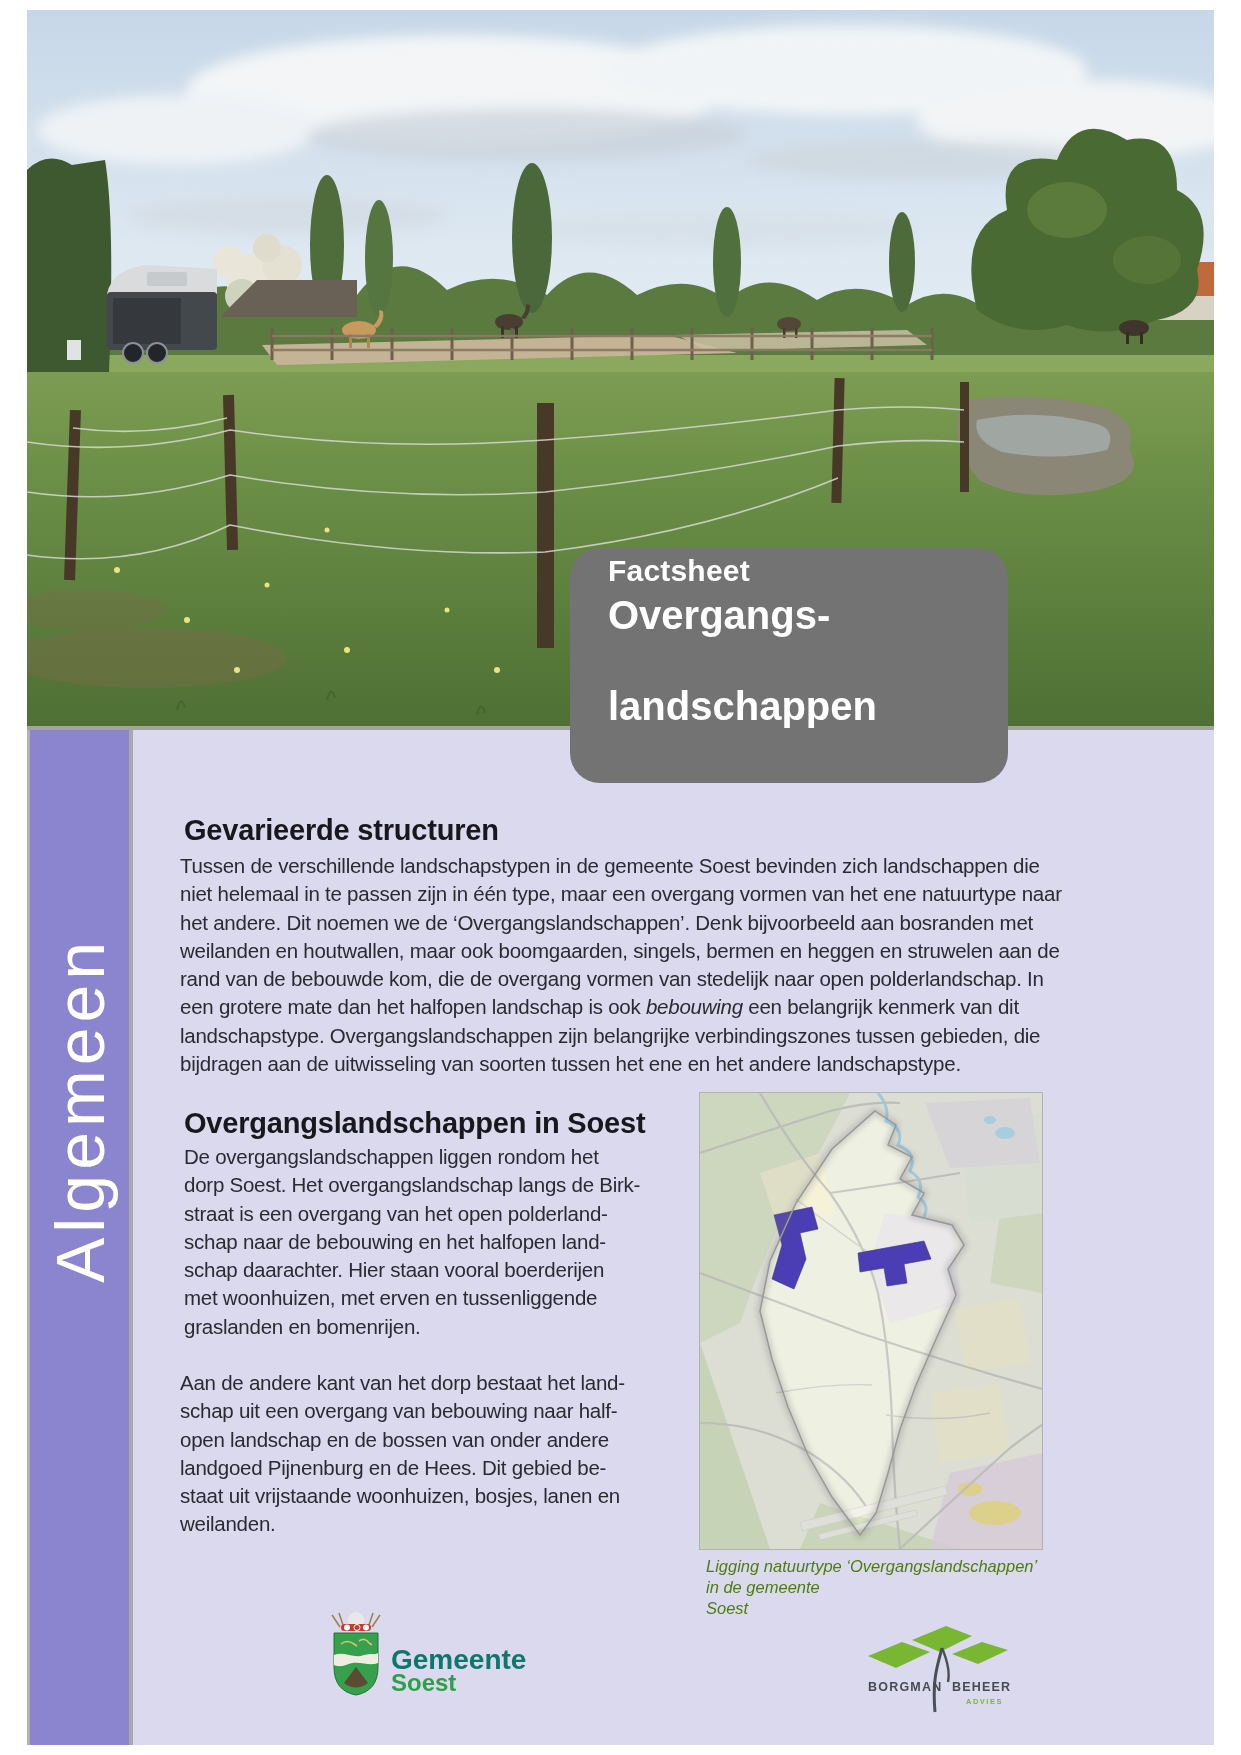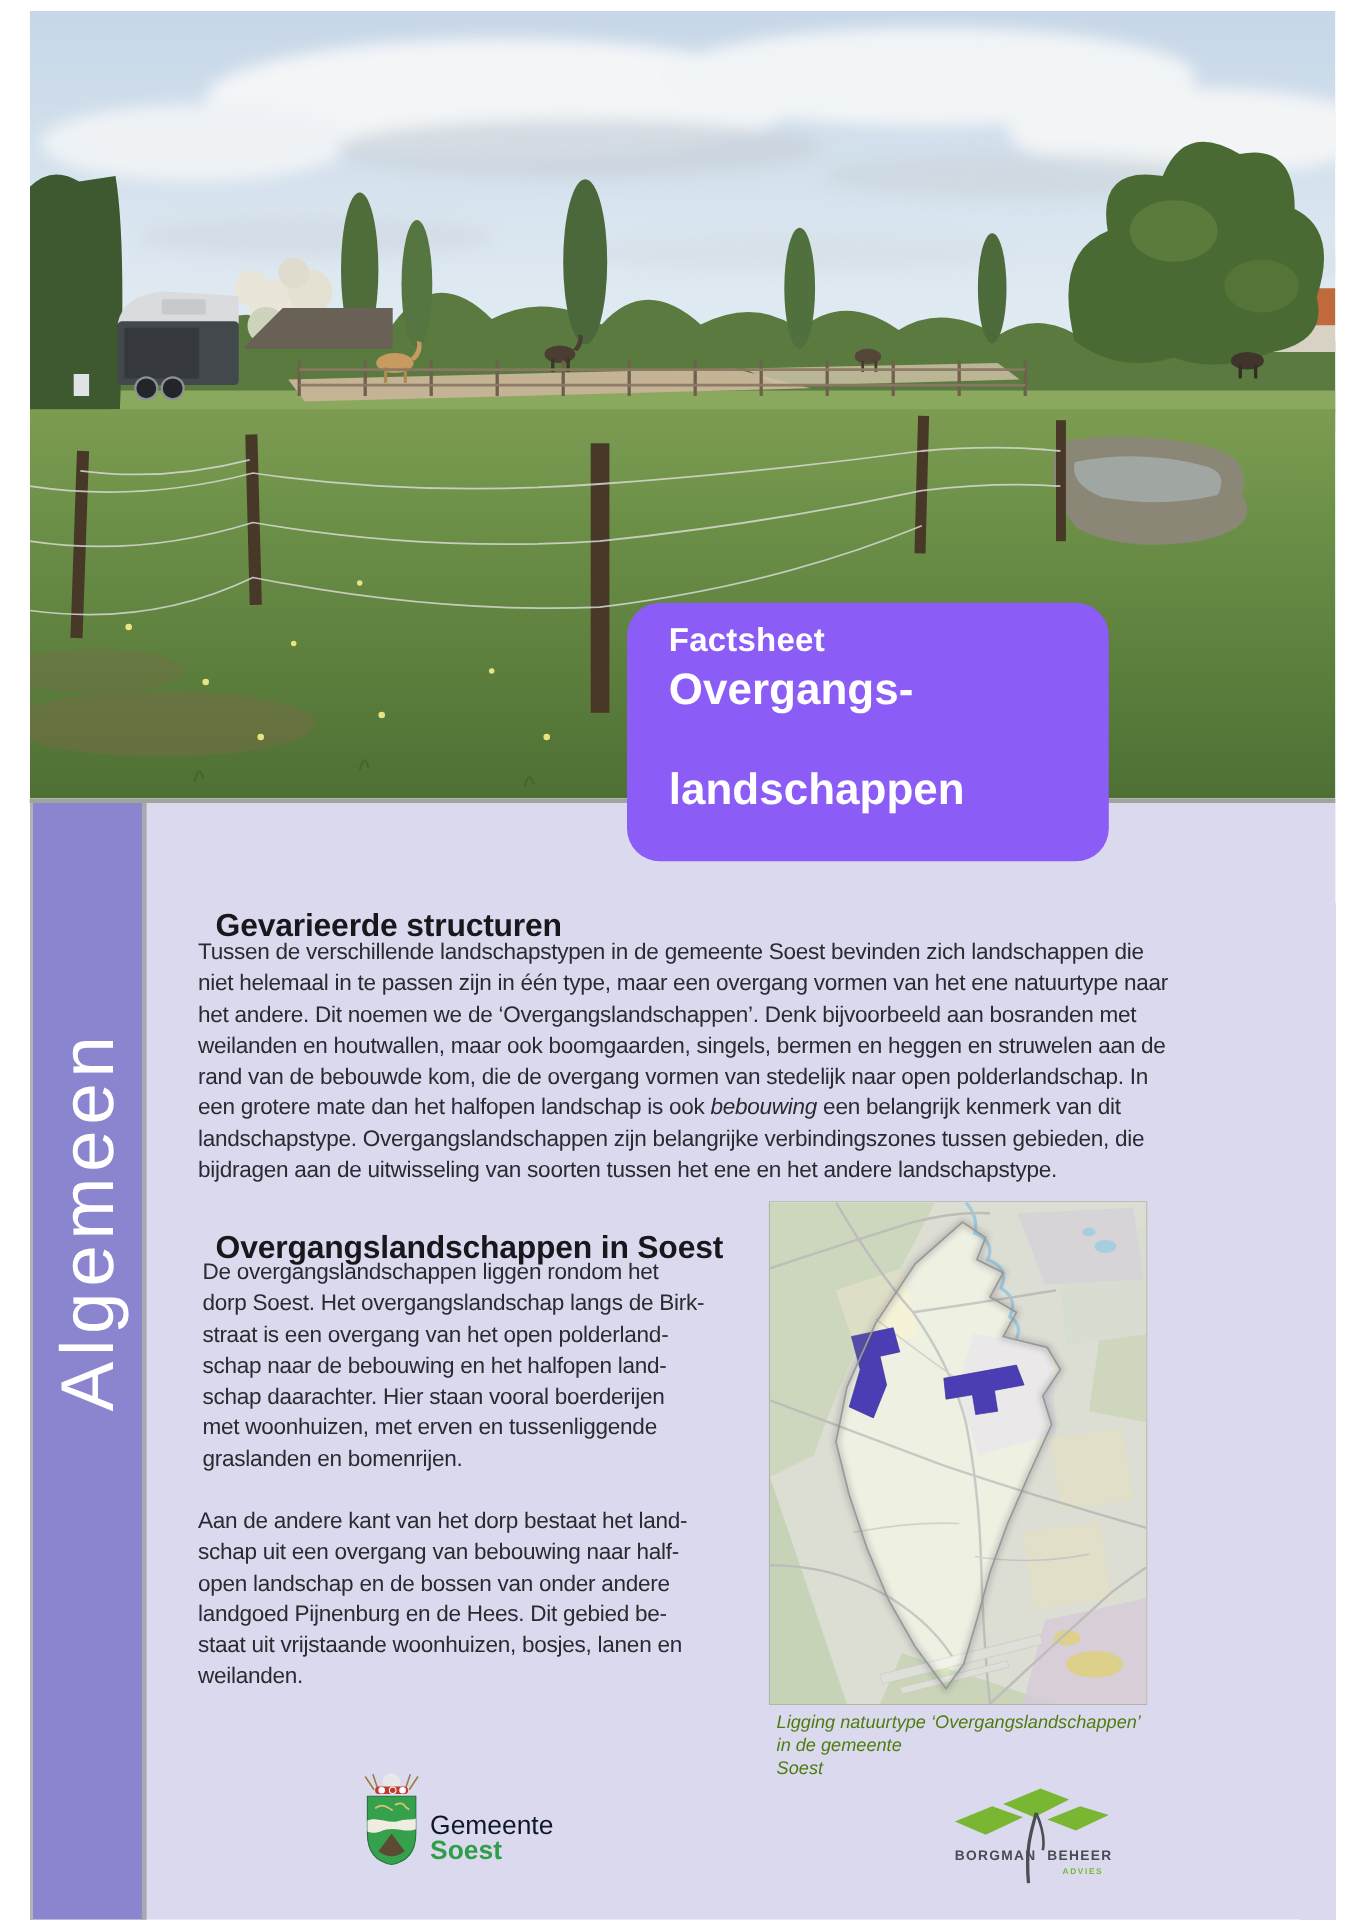--- a/index.html
+++ b/index.html
@@ -2,52 +2,52 @@
 <html><head>
 <meta charset="utf-8">
 <style>
   html,body{margin:0;padding:0;background:#ffffff;}
   .page{position:relative;width:1241px;height:1755px;background:#ffffff;overflow:hidden;
         font-family:"Liberation Sans",sans-serif;color:#26262e;}
   
   .photo{position:absolute;left:27px;top:10px;width:1187px;height:720px;border-bottom:4px solid #a2a29e;box-sizing:border-box;}
   .photo svg{display:block;width:100%;height:100%;}
   
-  .title-card{position:absolute;left:570px;top:548px;width:438px;height:235px;background:#8b5cf6;
-              border-radius:30px;z-index:5;box-sizing:border-box;padding:14px 30px 0 38px;}
+  .title-card{position:absolute;left:570px;top:548px;width:438px;height:235px;background:#737373;
+              border-radius:30px;z-index:5;box-sizing:border-box;padding:2px 30px 0 38px;}
   .title-card .kicker{color:#ffffff;font-size:30px;font-weight:700;letter-spacing:.2px;margin-top:4px;}
   .title-card .big{color:#ffffff;font-size:40px;font-weight:700;line-height:55px;}
   .title-card .big2{color:#ffffff;font-size:40px;font-weight:700;line-height:55px;margin-top:36px;}
   
   .band{position:absolute;left:27px;top:730px;width:1187px;height:1015px;background:#dbd9ee;}
   .sidebar{position:absolute;left:27px;top:730px;width:106px;height:1015px;background:#8b85cf;
            border-left:3px solid #b2b2b6;border-right:4px solid #a8a8ae;box-sizing:border-box;z-index:2;}
   .sidebar-label{position:absolute;left:80px;top:1110px;transform:translate(-50%,-50%) rotate(-90deg);
            color:#ffffff;font-size:68px;font-weight:400;letter-spacing:5px;white-space:nowrap;z-index:3;}
   
-  .h-sec{position:absolute;font-size:29px;font-weight:700;color:#17171c;letter-spacing:-.2px;margin:16px;}
+  .h-sec{position:absolute;font-size:29px;font-weight:700;color:#17171c;letter-spacing:-.2px;margin:4px;}
   #heading1{left:180px;top:810px;}
   #heading2{left:180px;top:1103px;}
   .body-par{position:absolute;font-size:20.5px;line-height:28.3px;color:#2a2a31;letter-spacing:-.25px;margin:0;}
   #para1{left:180px;top:852px;width:892px;}
   #colpara1{left:184px;top:1143px;width:525px;}
   #colpara2{left:180px;top:1369px;width:525px;}
   .preline{white-space:pre-line;}
   em.soft{font-style:italic;}
   
   .mapfig{position:absolute;left:699px;top:1092px;width:342px;height:456px;border:1px solid #b3b3ad;
           box-sizing:content-box;background:#eef0e2;z-index:3;}
   .mapfig svg{display:block;width:100%;height:100%;}
   .map-caption{position:absolute;left:706px;top:1556px;width:340px;font-size:16.5px;line-height:21px;
           font-style:italic;color:#4d7c0f;z-index:3;}
   
   .gemeente{position:absolute;left:330px;top:1611px;display:flex;align-items:center;z-index:3;}
   .gemeente .crest{width:52px;height:86px;}
   .gemeente .words{margin-left:9px;line-height:23px;padding-top:34px;}
-  .gemeente .w1{font-size:24px;font-weight:400;color:#0f172a;}
+  .gemeente .w1{font-size:28px;font-weight:700;color:#0f766e;}
   .gemeente .w2{font-size:24px;font-weight:700;color:#2f9e48;}
   .borgman{position:absolute;left:862px;top:1622px;z-index:3;}
 </style>
 </head>
 <body>
 
 <div class="page">
 
   <div class="photo">
     <svg viewBox="0 0 1187 716" preserveAspectRatio="none">

